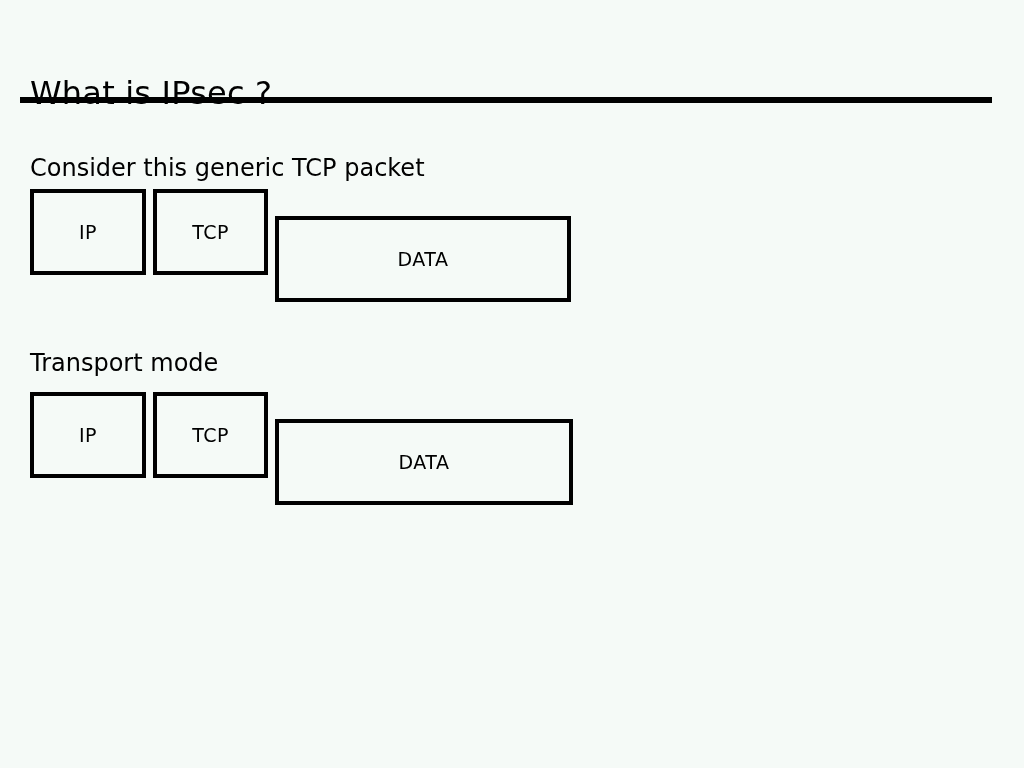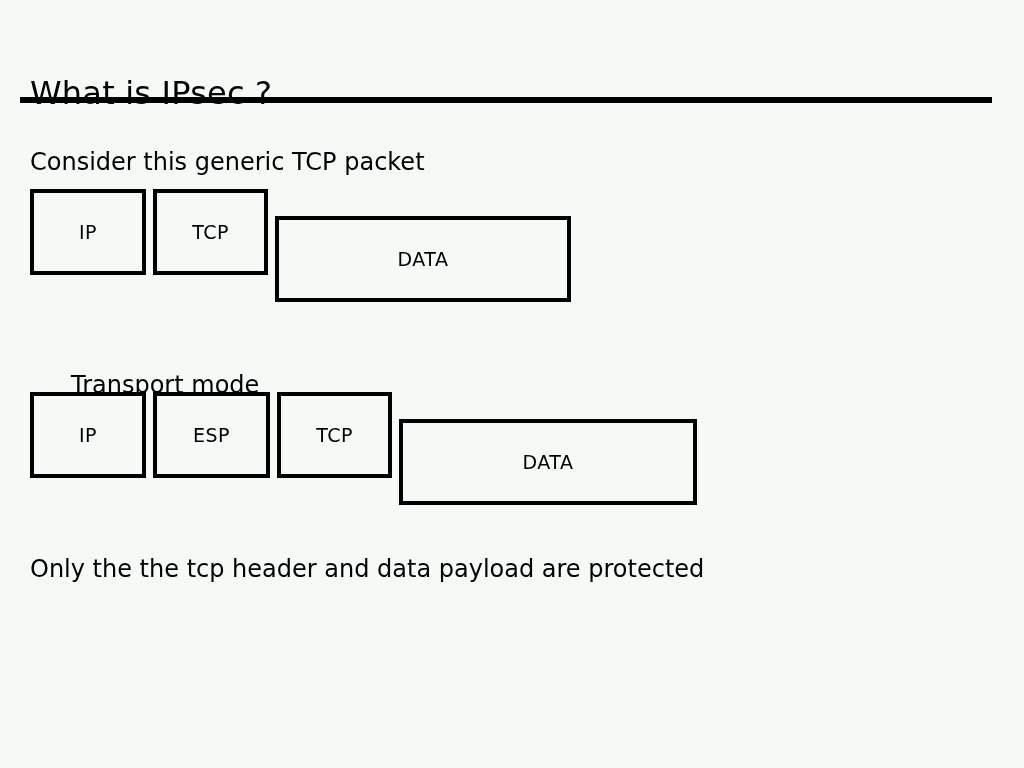--- a/index.html
+++ b/index.html
@@ -44,22 +44,22 @@
 
   
   .caption {
     position: absolute;
     left: 30px;
     font-size: 24px;
     font-weight: 400;
     line-height: 30px;
     white-space: nowrap;
   }
-  .caption-1 { top: 147px; }
-  .caption-2 { top: 370px; margin-left: 41px; }
+  .caption-1 { top: 153px; }
+  .caption-2 { top: 348px; }
   .caption-3 { top: 554px; }
 
   
   .packet-row {
     position: absolute;
     left: 30px;
     display: flex;
     align-items: stretch;
     text-align: right;
   }
@@ -108,26 +108,22 @@
       <span class="packet-label">DATA</span>
     </div>
   </div>
 
   <div class="caption caption-2">Transport mode</div>
 
   <div class="packet-row packet-row-2">
     <div class="packet-field" style="width:116px">
       <span class="packet-label">IP</span>
     </div>
-    <div class="packet-field" style="width:117px">
-      <span class="packet-label">ESP</span>
-    </div>
     <div class="packet-field" style="width:115px">
       <span class="packet-label">TCP</span>
     </div>
     <div class="packet-field" style="width:298px">
       <span class="packet-label">DATA</span>
     </div>
   </div>
 
-  <div class="caption caption-3">Only the the tcp header and data payload are protected</div>
 
 </div>
 
 </body></html>

